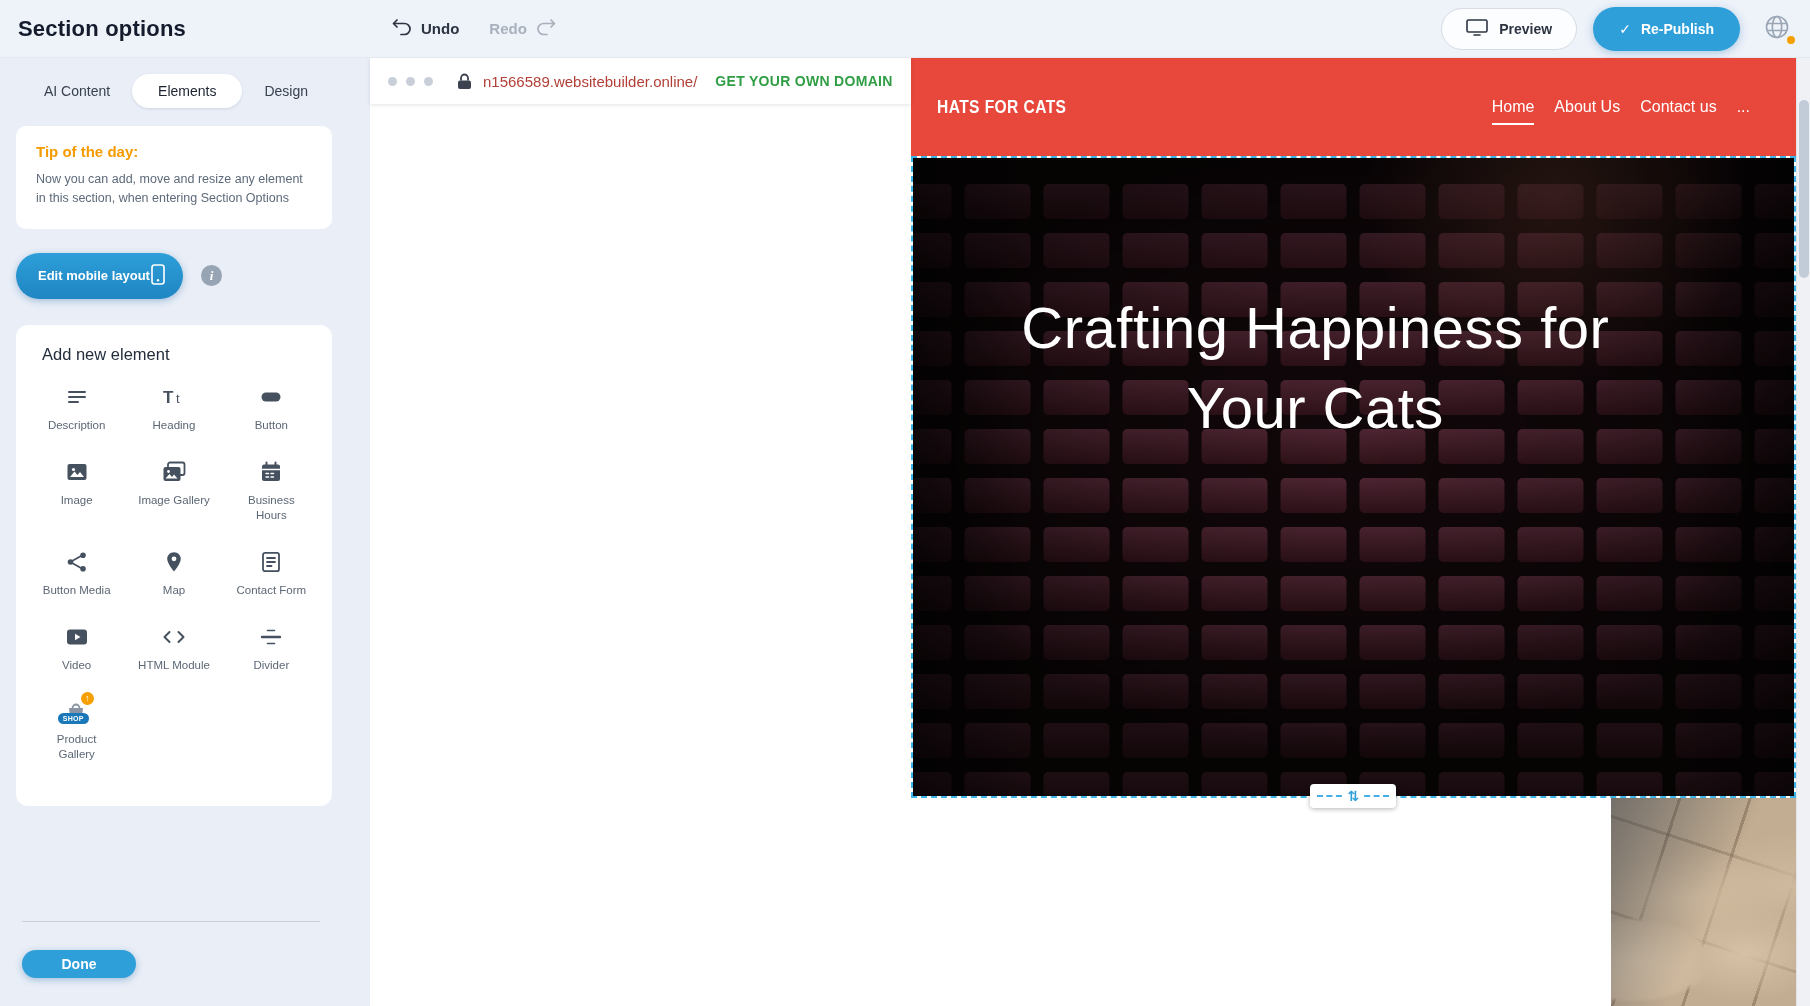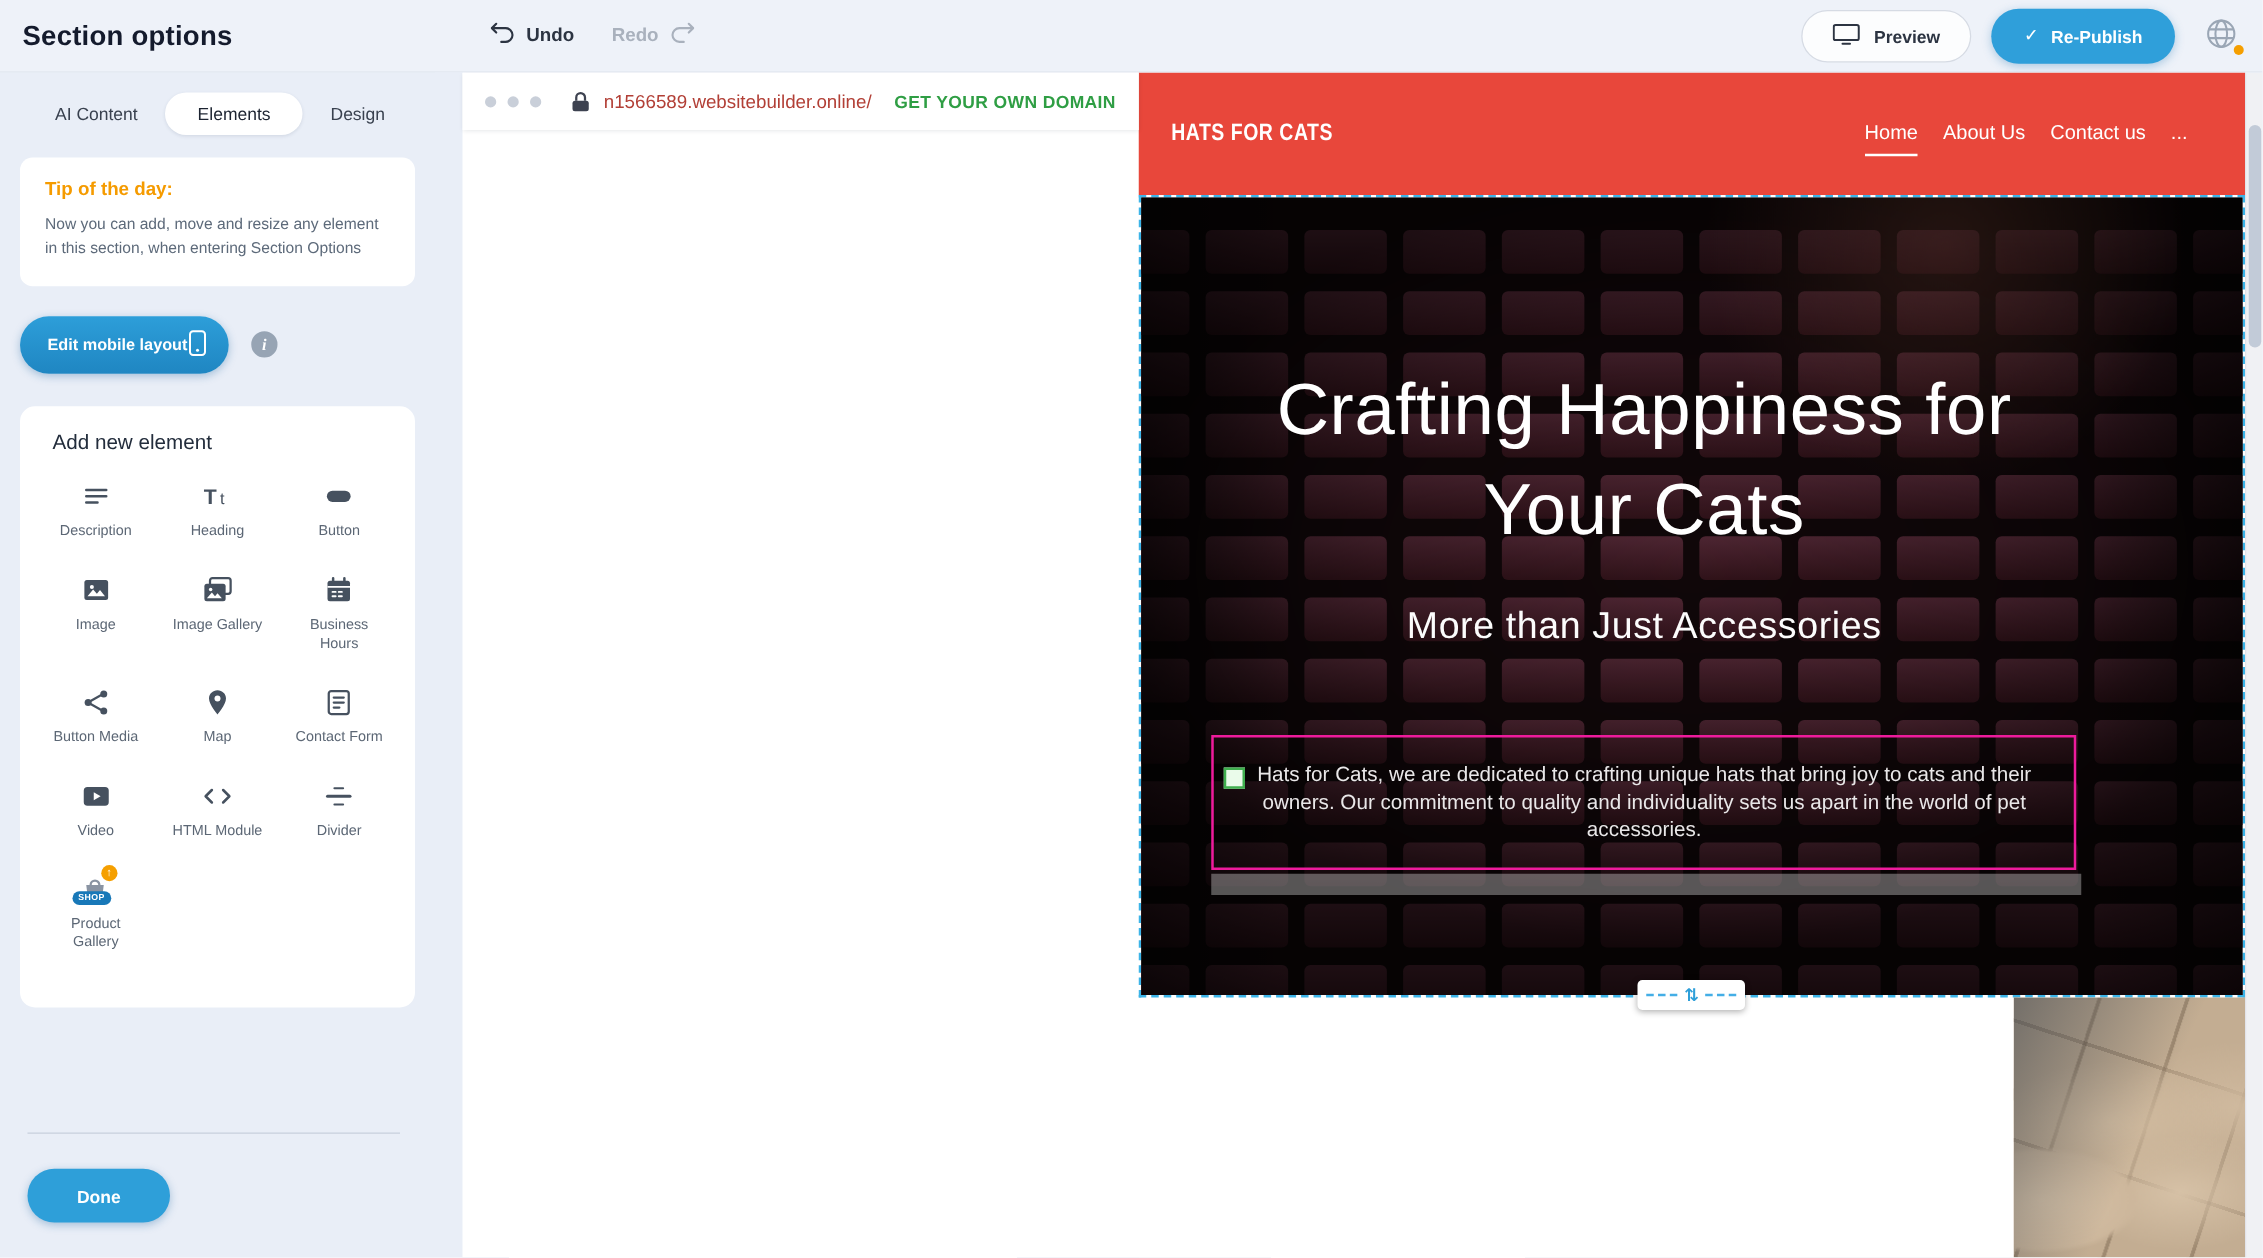--- a/index.html
+++ b/index.html
@@ -67,21 +67,21 @@
   .el-grid { display: grid; grid-template-columns: repeat(3, 1fr); row-gap: 26px; }
   .el-cell { display: flex; flex-direction: column; align-items: center; gap: 7px; cursor: pointer; }
   .el-icon { height: 27px; display: flex; align-items: center; justify-content: center; position: relative; }
   .el-label { font-size: 11.5px; color: #5c6775; text-align: center; line-height: 1.3; max-width: 78px; }
   .pg-shop { position: absolute; left: -6px; bottom: 1px; background: #1878b8; color: #fff;
              font-size: 7px; font-weight: bold; padding: 2px 5px; border-radius: 7px; letter-spacing: 0.3px; }
   .pg-plus { position: absolute; top: -6px; right: -4px; width: 13px; height: 13px; border-radius: 50%;
              background: #f59f00; color: #fff; font-size: 9px; line-height: 13px; text-align: center; font-weight: bold; }
   .sidebar-bottom { margin-top: auto; padding: 0 0 28px 22px; }
   .sb-divider { border: none; border-top: 1px solid #c7d0dd; margin: 0 28px 28px 0; }
-  .done-btn { width: 114px; height: 43px; border: none; border-radius: 24px; background: #2e9fd9; color: #fff;
+  .done-btn { width: 114px; height: 28px; border: none; border-radius: 24px; background: #2e9fd9; color: #fff;
               font-family: inherit; font-size: 14px; font-weight: bold; cursor: pointer;
               box-shadow: 0 2px 7px rgba(30,100,160,0.35); }
 
   
   .main { flex: 1; position: relative; background: #e9eef7; overflow: hidden; }
   .content { position: absolute; top: 0; bottom: 0; left: 22px; right: 14px; background: #fff;
              display: flex; }
   .browser-bar { height: 46px; flex: none; background: #fff; display: flex; align-items: center;
                  padding: 0 18px; position: relative; z-index: 3; box-shadow: 0 1px 4px rgba(20,30,50,0.12); }
   .dots { display: flex; gap: 9px; margin-right: 24px; }
@@ -575,26 +575,20 @@
                   <div class="tile"></div>
                   <div class="tile"></div>
                   <div class="tile"></div>
                   <div class="tile"></div>
                   <div class="tile"></div>
                   <div class="tile"></div>
                 </div>
               <div class="vignette"></div>
               <div class="hero-content">
                 <h2 class="hero-headline">Crafting Happiness for Your Cats</h2>
-                <div class="hero-sub">More than Just Accessories</div>
-                <div class="para-box">
-                  <span class="green-handle"></span>
-                  <p class="para-text">Hats for Cats, we are dedicated to crafting unique hats that bring joy to cats and their owners. Our commitment to quality and individuality sets us apart in the world of pet accessories.</p>
-                  <span class="under-strip"></span>
-                </div>
               </div>
             </div>
             <div class="resize-widget">
               <span class="rw-line"></span>
               <span class="rw-arrows">⇅</span>
             </div>
           </div>
 
           <div class="next-section">
             <div class="next-white"></div>

